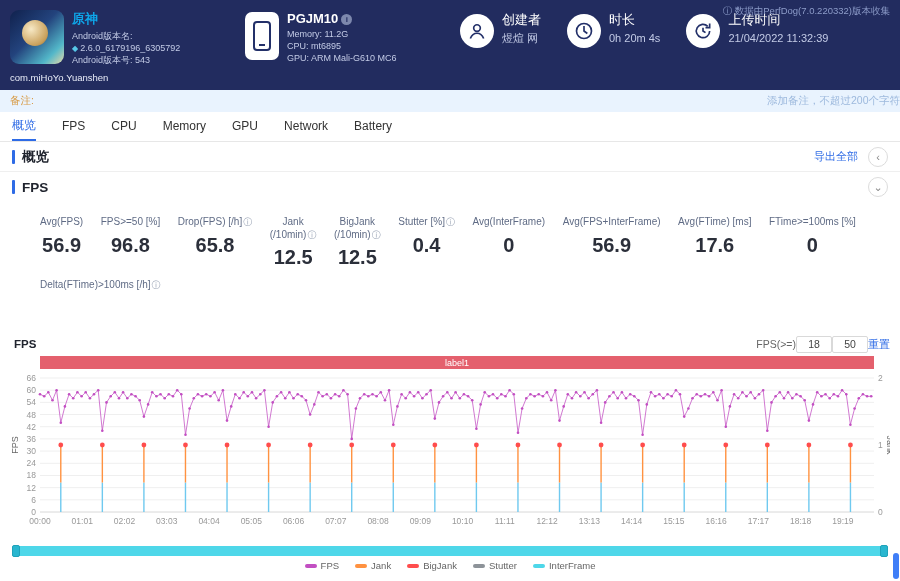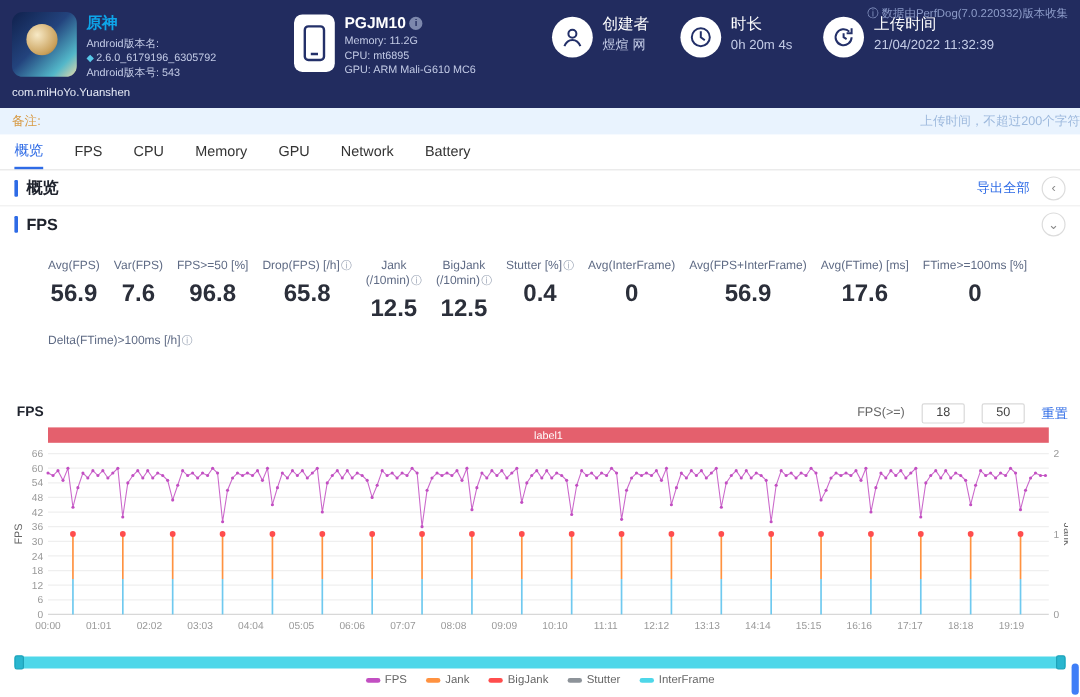--- a/index.html
+++ b/index.html
@@ -62,21 +62,21 @@
   .m-label { font-size:10px; color:#5f6b85; line-height:1.25; white-space:nowrap; }
   .m-value { font-size:20px; font-weight:bold; color:#2b2f3a; margin-top:5px; }
   .metrics2 { padding:2px 0 0 40px; height:58px; }
   .metrics2 .metric { display:inline-block; }
   .info { color:#9aa4b5; font-size:9px; margin-left:1px; cursor:pointer; }
 
   
   .chart-wrap { padding:0 10px; }
   .chart-head { display:flex; align-items:center; height:24px; margin-top:2px; }
   .chart-title { font-size:11.5px; font-weight:bold; color:#20242e; margin-left:4px; }
-  .chart-controls { margin-left:auto; display:flex; align-items:center; gap:14px; font-size:10.5px; color:#666; }
+  .chart-controls { margin-left:auto; display:flex; align-items:center; gap:0; font-size:10.5px; color:#666; }
   .thr-input { width:36px; height:17px; border:1px solid #d9d9d9; border-radius:2px; font-size:10.5px; text-align:center; color:#444; }
   .reset { color:#2e6be6; font-size:11px; cursor:pointer; }
 
   .navigator { height:10px; margin:2px 2px 0 2px; background:#4ed7e9; border-radius:2px; position:relative; cursor:pointer; }
   .nav-handle { position:absolute; top:-1px; width:8px; height:12px; background:#29b6cf; border:1px solid #1fa3ba; border-radius:2px; }
   .nav-handle.left { left:0; } .nav-handle.right { right:0; }
 
   .legend { display:flex; justify-content:center; align-items:center; gap:16px; margin-top:4px; }
   .leg-item { display:flex; align-items:center; gap:4px; font-size:9.5px; color:#666; cursor:pointer; }
   .leg-dot { width:12px; height:4px; border-radius:2px; }
@@ -154,21 +154,21 @@
       <div class="who-label">上传时间</div>
       <div class="who-value">21/04/2022 11:32:39</div>
     </div>
   </div>
 
   <div class="collector">ⓘ 数据由PerfDog(7.0.220332)版本收集</div>
 </div>
 
 <div class="notes">
   <span class="notes-label">备注:</span>
-  <span class="notes-ph">上传时间，不超过200个字符</span>
+  <span class="notes-ph">添加备注，不超过200个字符</span>
 </div>
 
 <div class="tabbar" id="tabbar">
     <div class="tab active">概览</div>
     <div class="tab">FPS</div>
     <div class="tab">CPU</div>
     <div class="tab">Memory</div>
     <div class="tab">GPU</div>
     <div class="tab">Network</div>
     <div class="tab">Battery</div>
@@ -188,24 +188,20 @@
   <div class="sec-title">FPS</div>
   <div class="sec-right">
     <span class="circle-btn">⌄</span>
   </div>
 </div>
 
 <div class="metrics" id="metrics-row">
     <div class="metric">
       <div class="m-label"><span>Avg(FPS)</span></div>
       <div class="m-value">56.9</div>
-    </div>
-    <div class="metric">
-      <div class="m-label"><span>Var(FPS)</span></div>
-      <div class="m-value">7.6</div>
     </div>
     <div class="metric">
       <div class="m-label"><span>FPS&gt;=50 [%]</span></div>
       <div class="m-value">96.8</div>
     </div>
     <div class="metric">
       <div class="m-label"><span>Drop(FPS) [/h]</span><span class="info">ⓘ</span></div>
       <div class="m-value">65.8</div>
     </div>
     <div class="metric">

